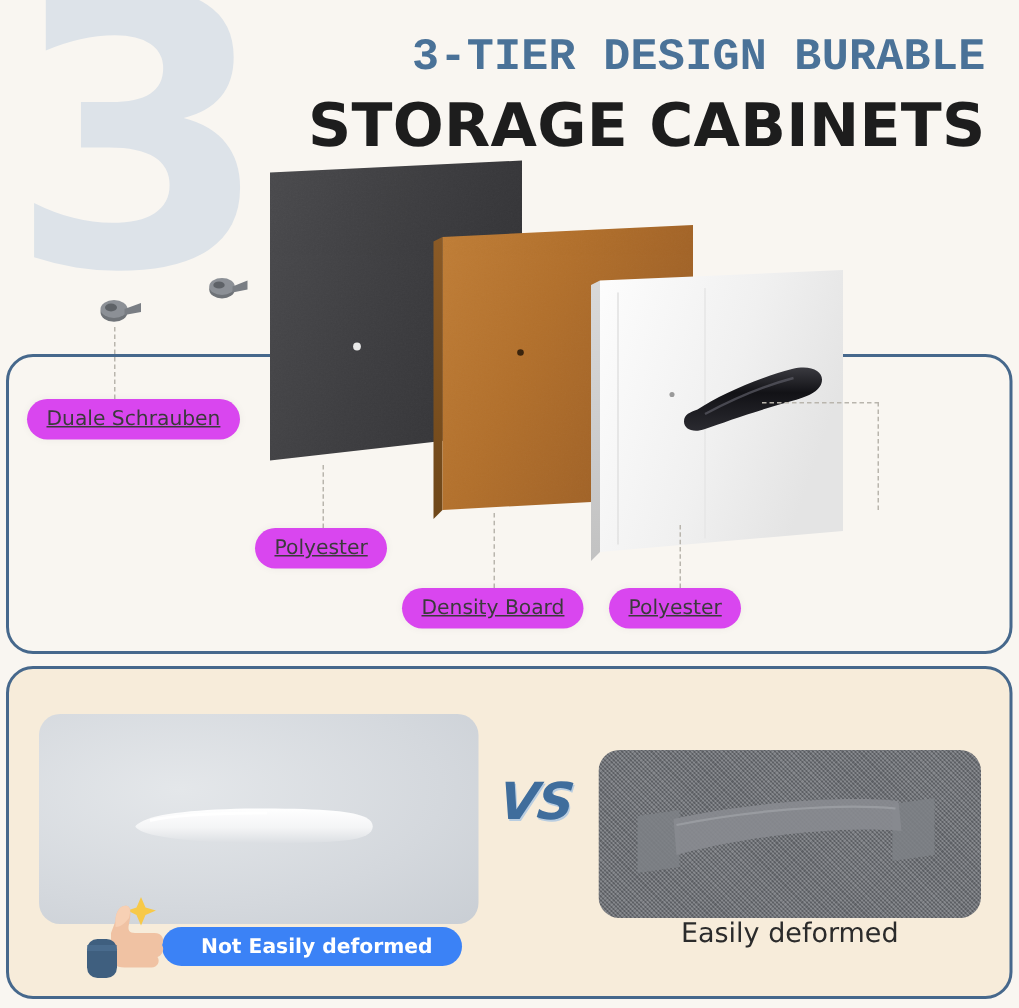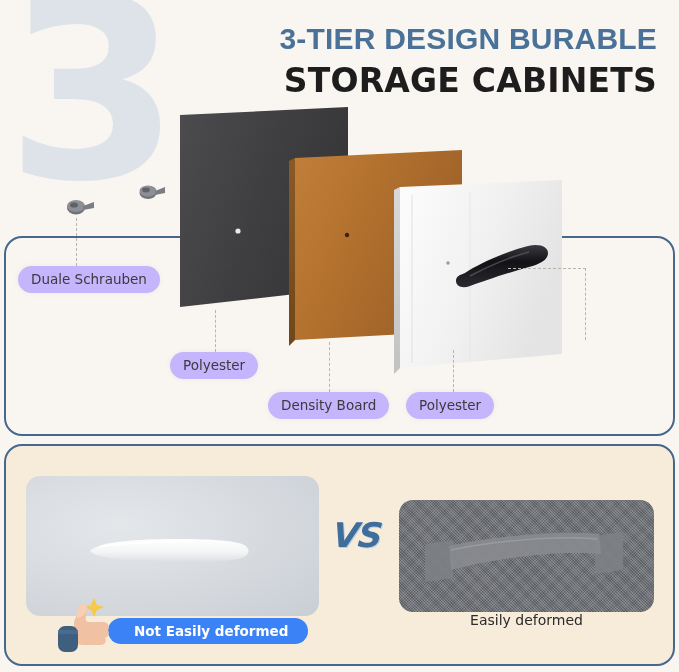--- a/index.html
+++ b/index.html
@@ -30,32 +30,32 @@
   }
 
   
   .headline {
     position: absolute;
     right: 22px; top: 22px;
     text-align: right;
     z-index: 3;
   }
   .headline .line1 {
-    font-family: Liberation Sans, sans-serif;
+    font-family: Liberation Mono, monospace;
     font-weight: 700;
     font-size: 30px;
     letter-spacing: 0.2px;
     color: #4a7298;
     white-space: nowrap;
     text-align: right;
   }
   .headline .line2 {
     font-family: "DejaVu Sans", sans-serif;
     font-weight: 700;
-    font-size: 33px;
+    font-size: 40px;
     letter-spacing: 0.2px;
     color: #1d1d1d;
     white-space: nowrap;
     margin-top: 5px;
   }
 
   
   .panel {
     position: absolute;
     border: 2px solid #46688c;
@@ -79,29 +79,30 @@
     position: absolute;
     left: 0; top: 100px;
     width: 679px; height: 310px;
     z-index: 4;
     pointer-events: none;
   }
 
   
   .pill {
     position: absolute;
-    background: #c4b5fd;
+    background: #d946ef;
     color: #3b3b3b;
     font-size: 13.5px;
     font-family: "DejaVu Sans", sans-serif;
     padding: 5px 13px 6px;
     border-radius: 14px;
     white-space: nowrap;
     z-index: 6;
     box-shadow: 0 0 6px rgba(0,0,0,0.05);
+    text-decoration: underline;
   }
   .dashline {
     position: absolute;
     border-left: 1px dashed #b9b5ad;
     z-index: 5;
   }
   .dashline.h {
     border-left: none;
     border-top: 1px dashed #b9b5ad;
   }
@@ -159,21 +160,21 @@
     position: absolute;
     left: 53px; top: 594px;
     width: 62px; height: 66px;
     z-index: 9;
   }
   .caption-bad {
     position: absolute;
     left: 399px; top: 612px;
     width: 255px;
     text-align: center;
-    font-size: 14px;
+    font-size: 18px;
     font-family: "DejaVu Sans", sans-serif;
     color: #2b2b2b;
     z-index: 8;
   }
 </style>
 </head>
 <body>
 
 <div id="page">
 

